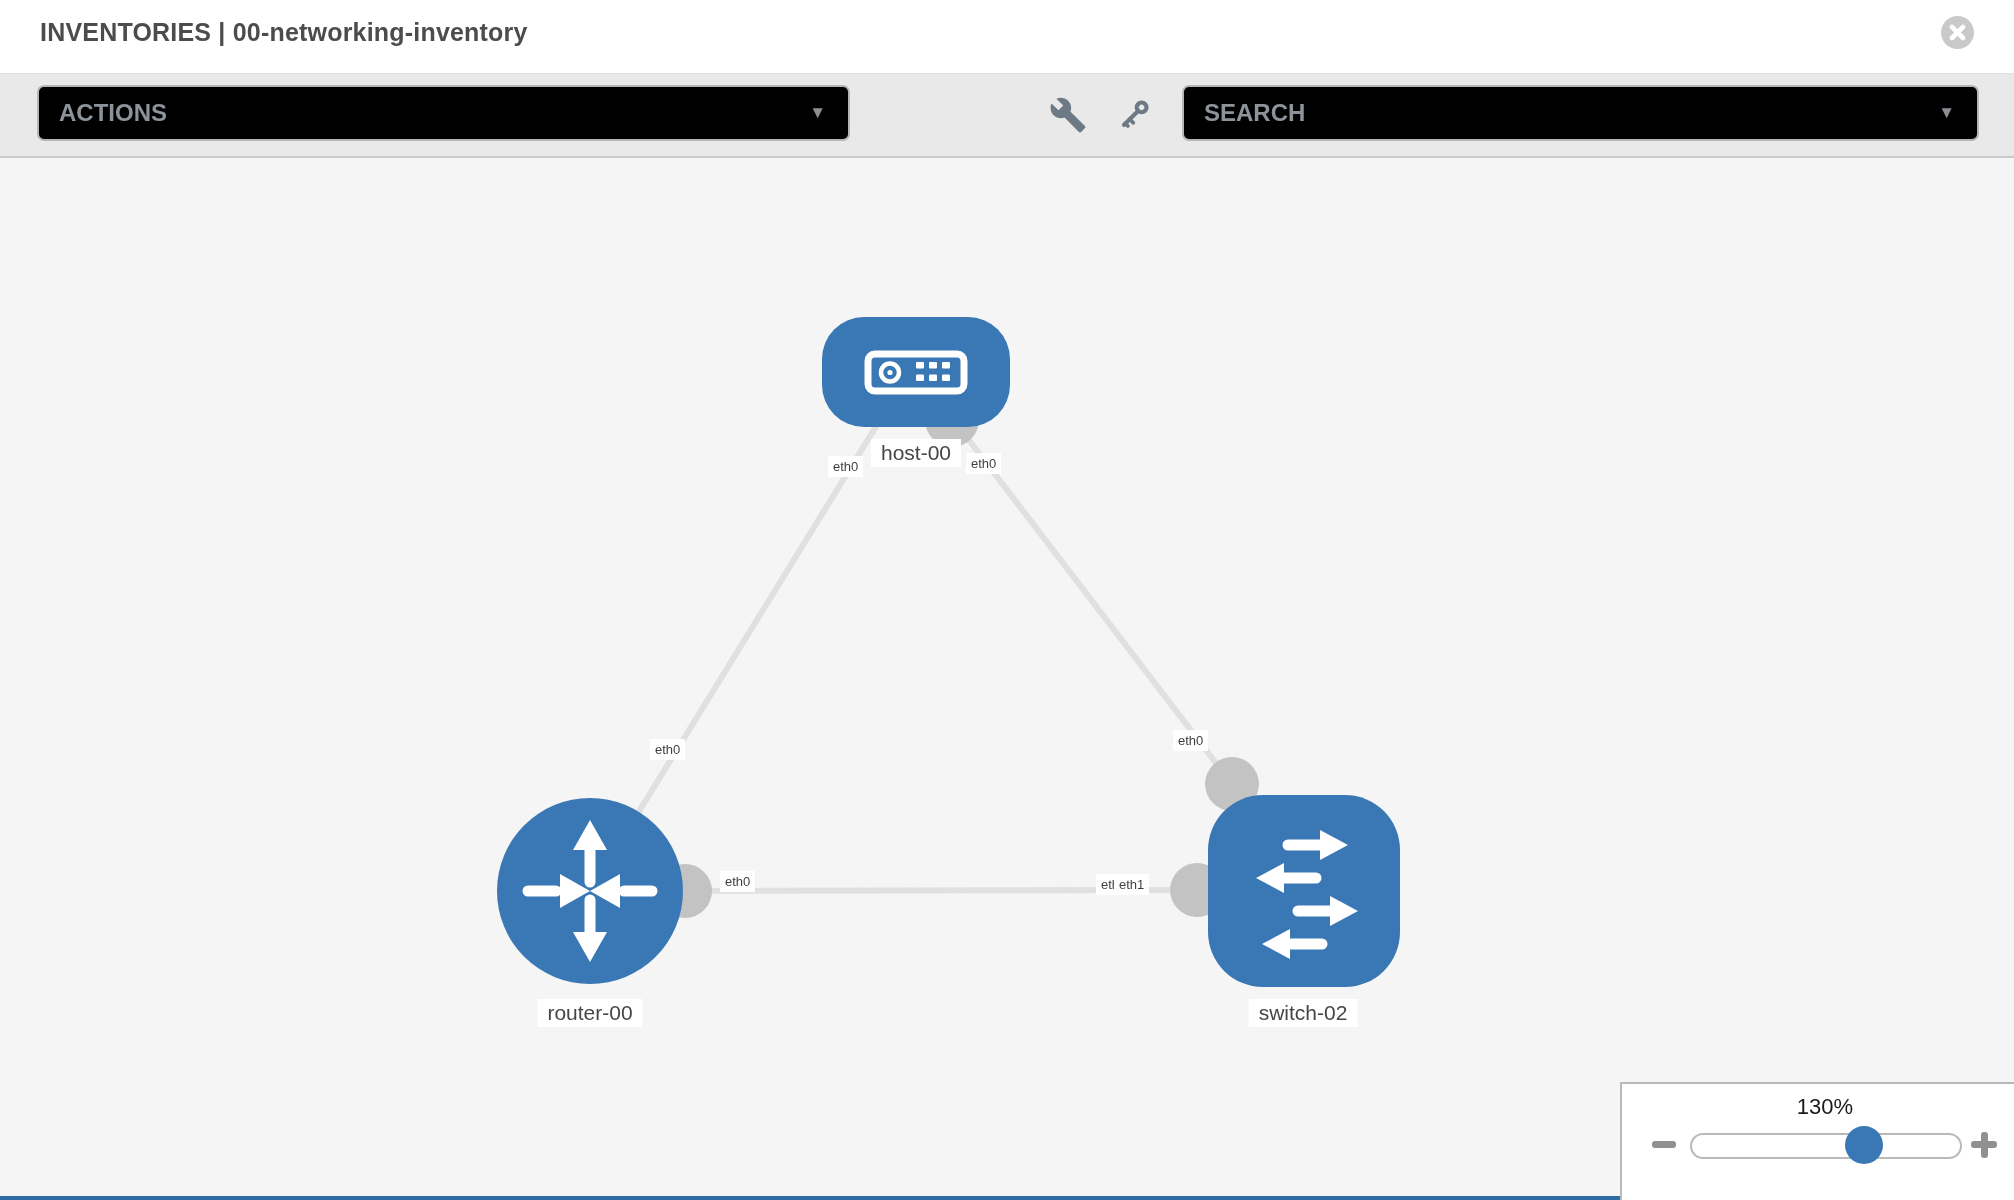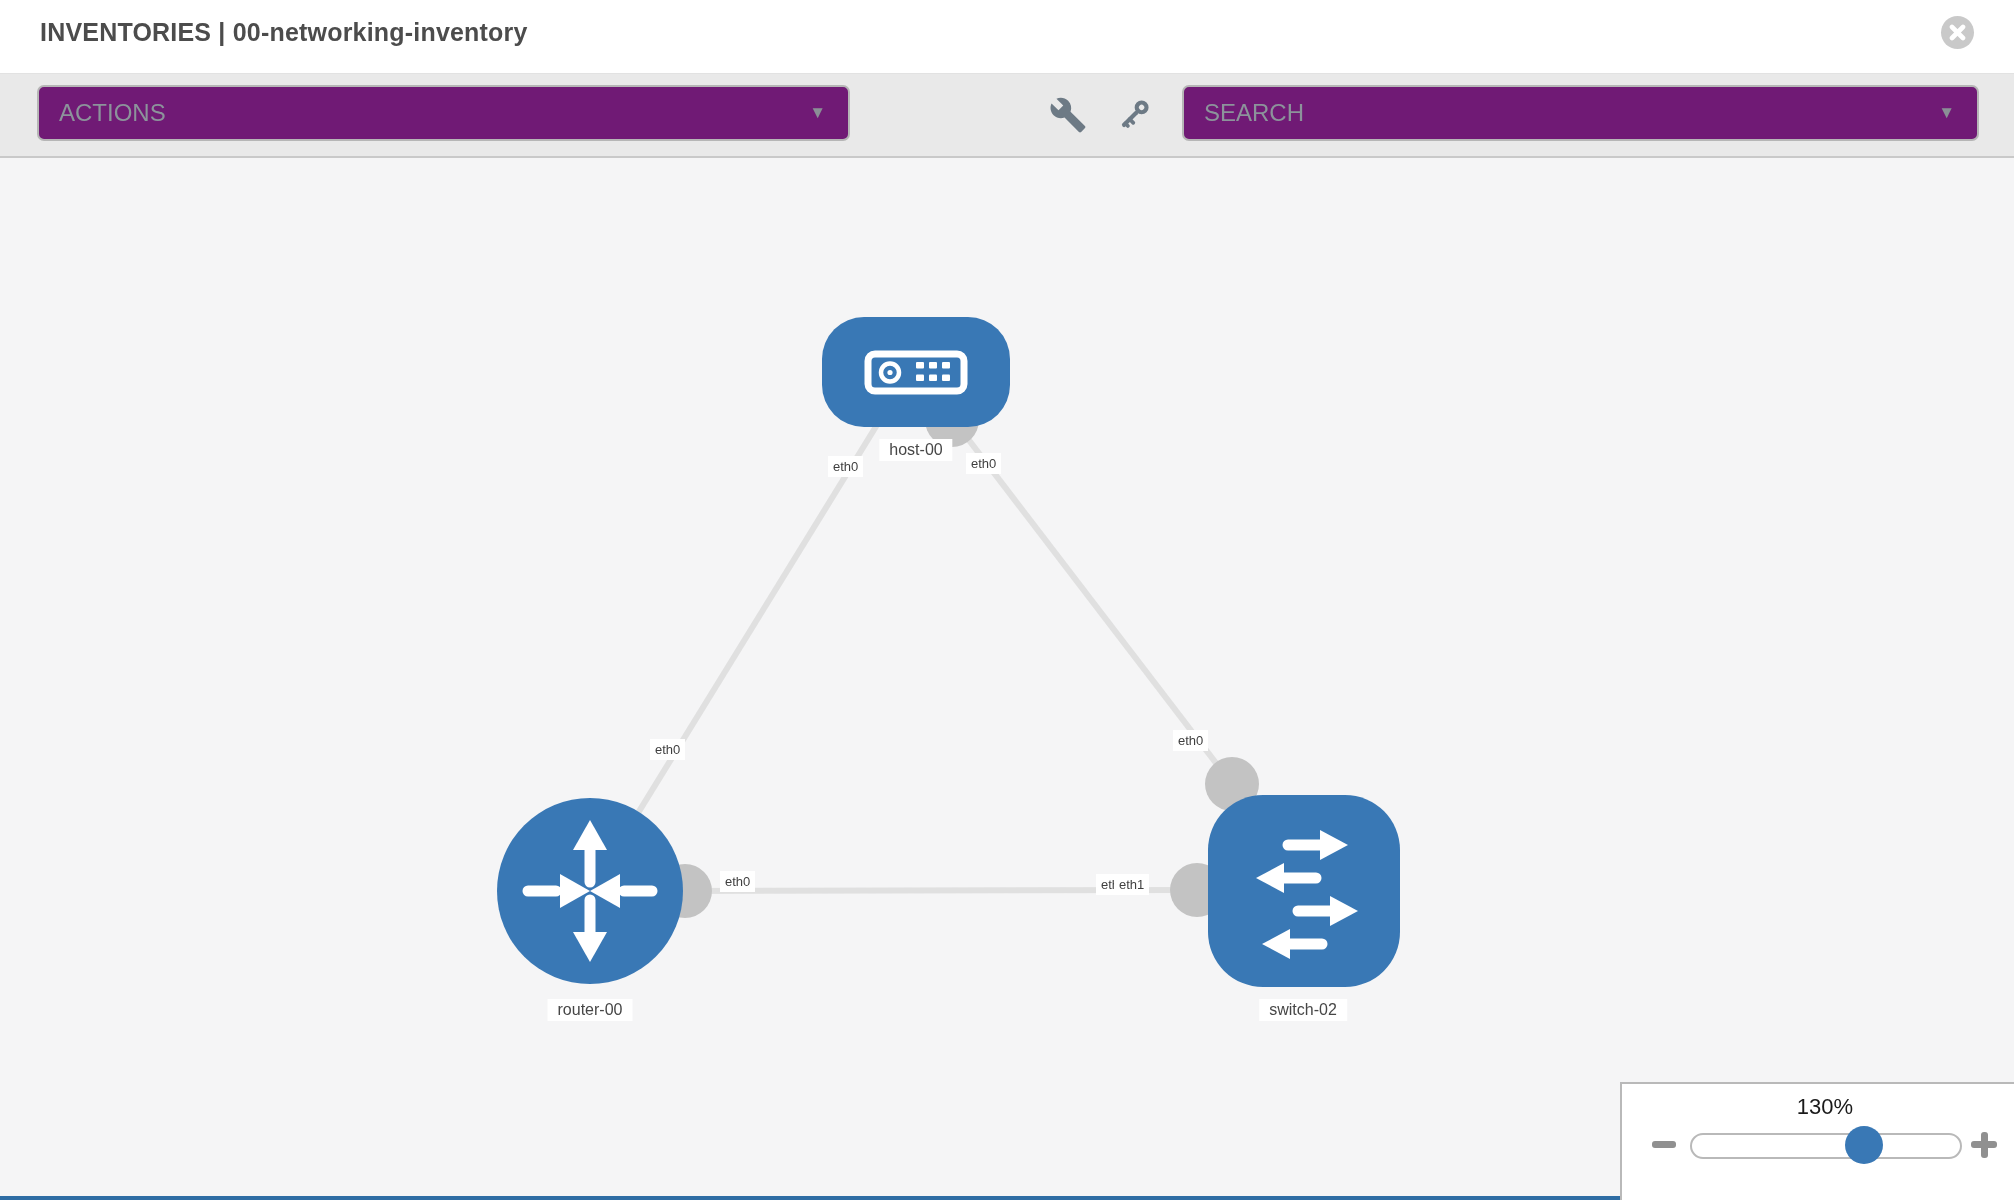--- a/index.html
+++ b/index.html
@@ -21,35 +21,35 @@
   .close-btn{
     position:absolute;left:1941px;top:16px;width:33px;height:33px;border-radius:50%;
     background:#c9c9c9;display:flex;align-items:center;justify-content:center;cursor:pointer;
   }
   
   .tbar{
     position:absolute;left:0;top:74px;width:2014px;height:82px;
     background:#e9e9e9;border-bottom:2px solid #c9c9c9;z-index:29;
   }
   .dd{
-    position:absolute;top:11px;height:52px;background:#701a75;
+    position:absolute;top:11px;height:52px;background:#000000;
     border:2px solid #b6b6b6;border-radius:7px;
-    display:flex;align-items:center;cursor:pointer;
+    display:flex;align-items:center;cursor:pointer;font-weight:bold;
   }
   .dd-actions{left:37px;width:809px;}
   .dd-search{left:1182px;width:793px;gap:20px;}
   .dd-text{font-size:24px;color:#8c939b;padding-left:20px;flex:1;}
   .dd-caret{font-size:17px;color:#8a8f96;padding-right:22px;}
   .tool-ico{position:absolute;top:22px;width:38px;height:38px;cursor:pointer;}
   .tool-wrench{left:1049px;}
   .tool-key{left:1115px;}
   
   .node-lbl{
     position:absolute;transform:translateX(-50%);
-    background:#ffffff;color:#464646;font-size:16px;padding:2px 10px;
+    background:#ffffff;color:#464646;font-size:21px;padding:2px 10px;
     z-index:12;white-space:nowrap;
   }
   .eth-lbl{
     position:absolute;background:#ffffff;color:#3f3f3f;font-size:13px;
     padding:3px 5px;z-index:13;white-space:nowrap;
   }
   .eth-back{z-index:13;}
   .eth-front{z-index:14;text-align:right;}
   
   .zoom-panel{

